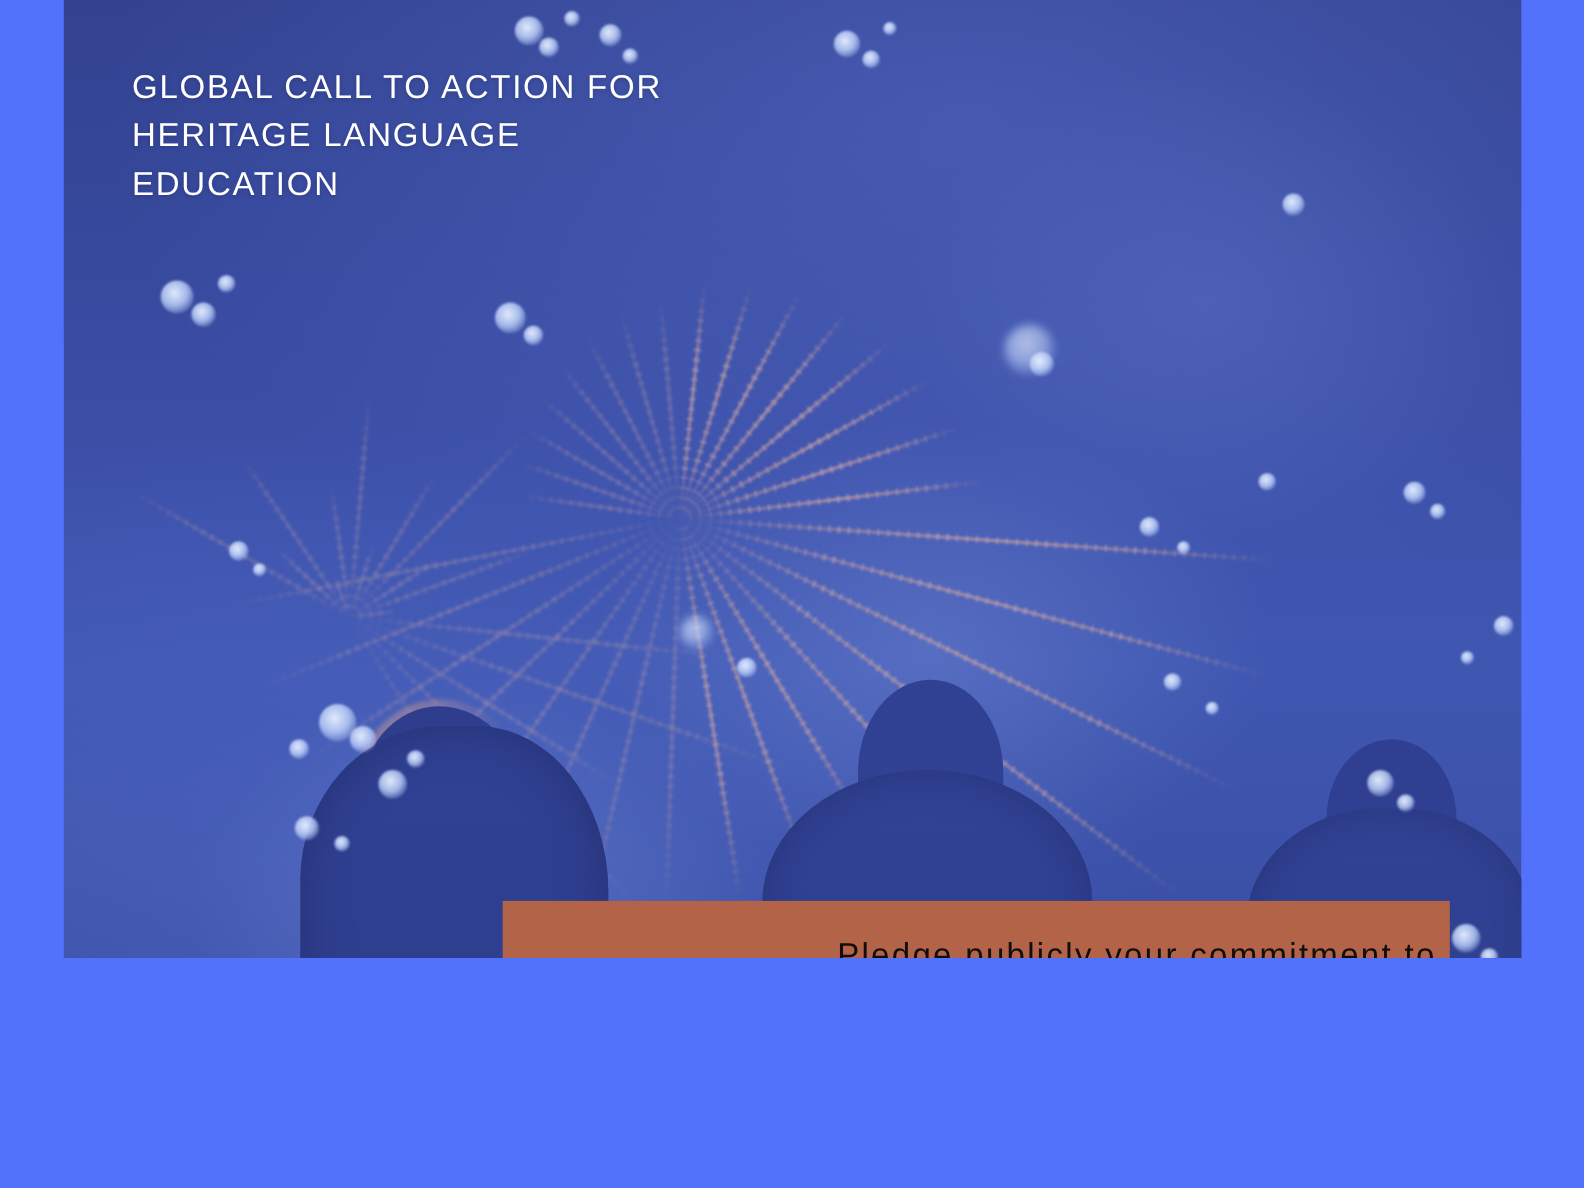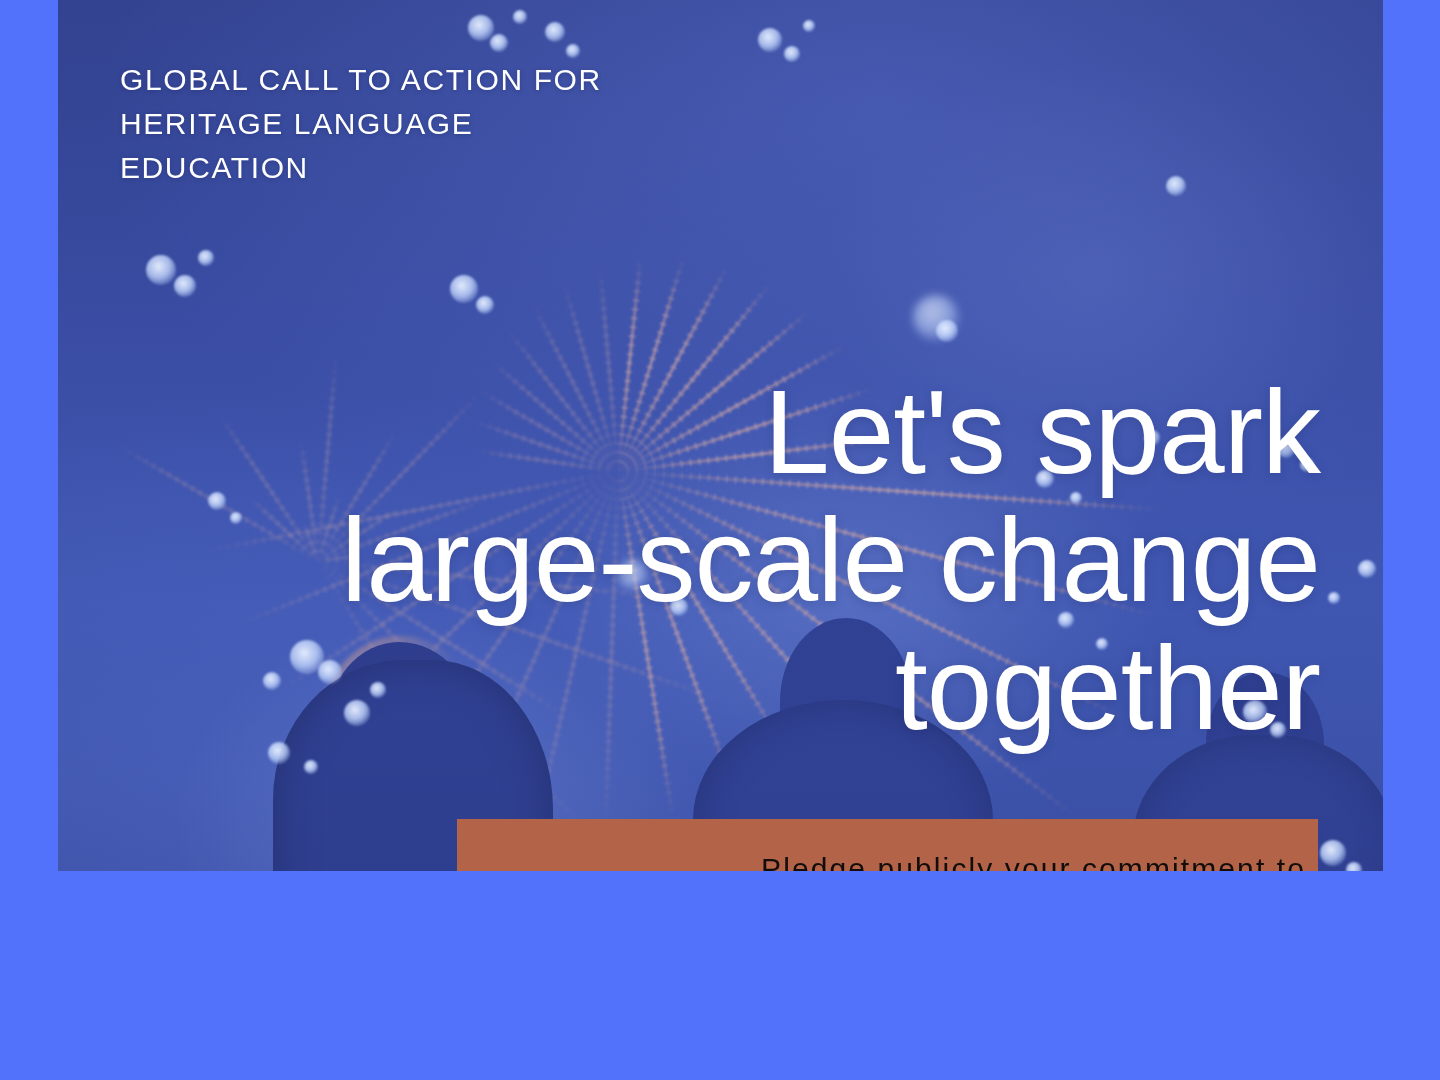--- a/index.html
+++ b/index.html
@@ -389,23 +389,20 @@
       <div class="spark" style="left: 150px; top: 492px; width: 18px; height: 18px;"></div>
       <div class="spark" style="left: 172px; top: 512px; width: 12px; height: 12px;"></div>
       <div class="spark" style="left: 1300px; top: 560px; width: 18px; height: 18px;"></div>
       <div class="spark" style="left: 1270px; top: 592px; width: 12px; height: 12px;"></div>
     </div>
 
   <div id="kicker">GLOBAL CALL TO ACTION FOR
 HERITAGE LANGUAGE
 EDUCATION</div>
 
-  <h1 id="headline">Let's spark
-large-scale change
-together</h1>
 
   <div id="caption">
     <div id="caption-text">Pledge publicly your commitment to
 support heritage language educators,
 on or after February 21, 2024.</div>
   </div>
 
 </div>
 
 </body></html>

